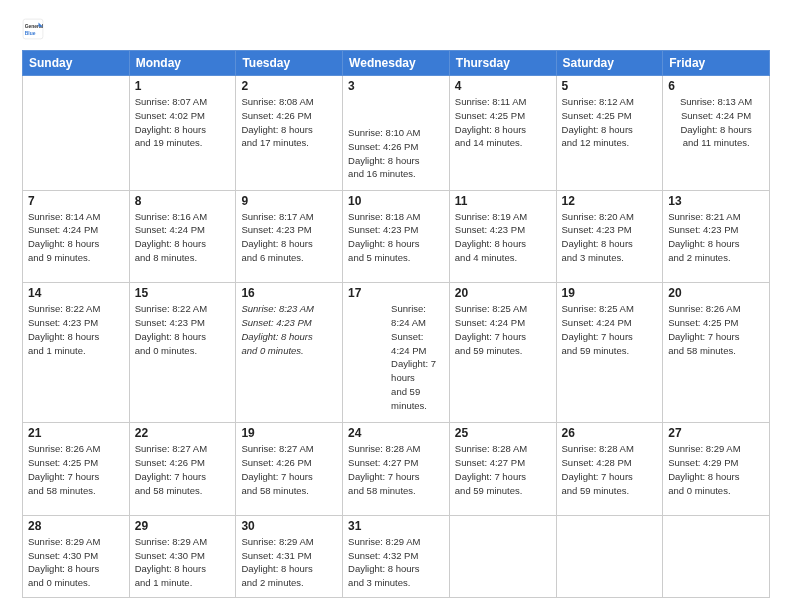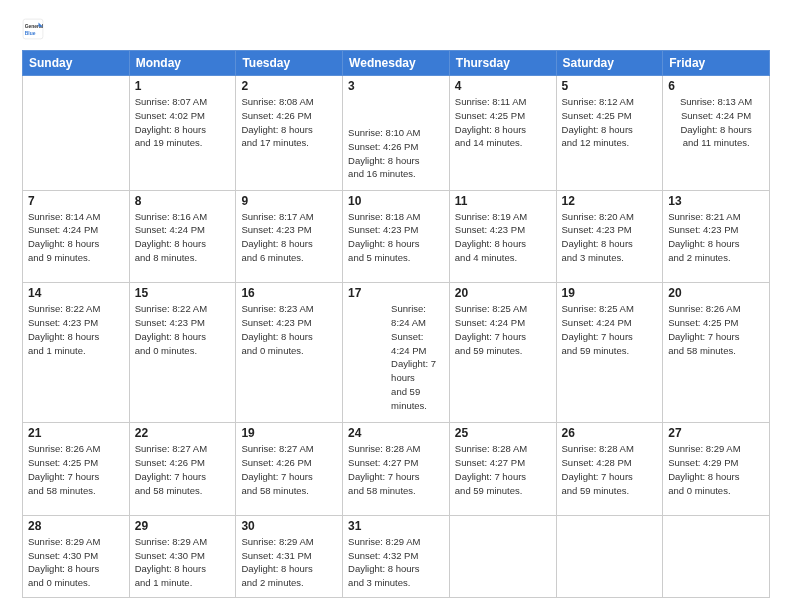--- a/index.html
+++ b/index.html
@@ -243,21 +243,21 @@
           </td>
           <td>
             <div class="day-number">15</div>
             <div class="day-info" style="white-space: pre-line;">Sunrise: 8:22 AM
 Sunset: 4:23 PM
 Daylight: 8 hours
 and 0 minutes.</div>
           </td>
           <td>
             <div class="day-number">16</div>
-            <div class="day-info" style="white-space: pre-line;">Sunrise: 8:23 AM
+            <div class="day-info" style="white-space: pre-line; font-style: italic;">Sunrise: 8:23 AM
 Sunset: 4:23 PM
 Daylight: 8 hours
 and 0 minutes.</div>
           </td>
           <td>
             <div class="day-number">17</div>
             <div class="day-info" style="white-space: pre-line; margin-left: 43px;">Sunrise: 8:24 AM
 Sunset: 4:24 PM
 Daylight: 7 hours
 and 59 minutes.</div>

